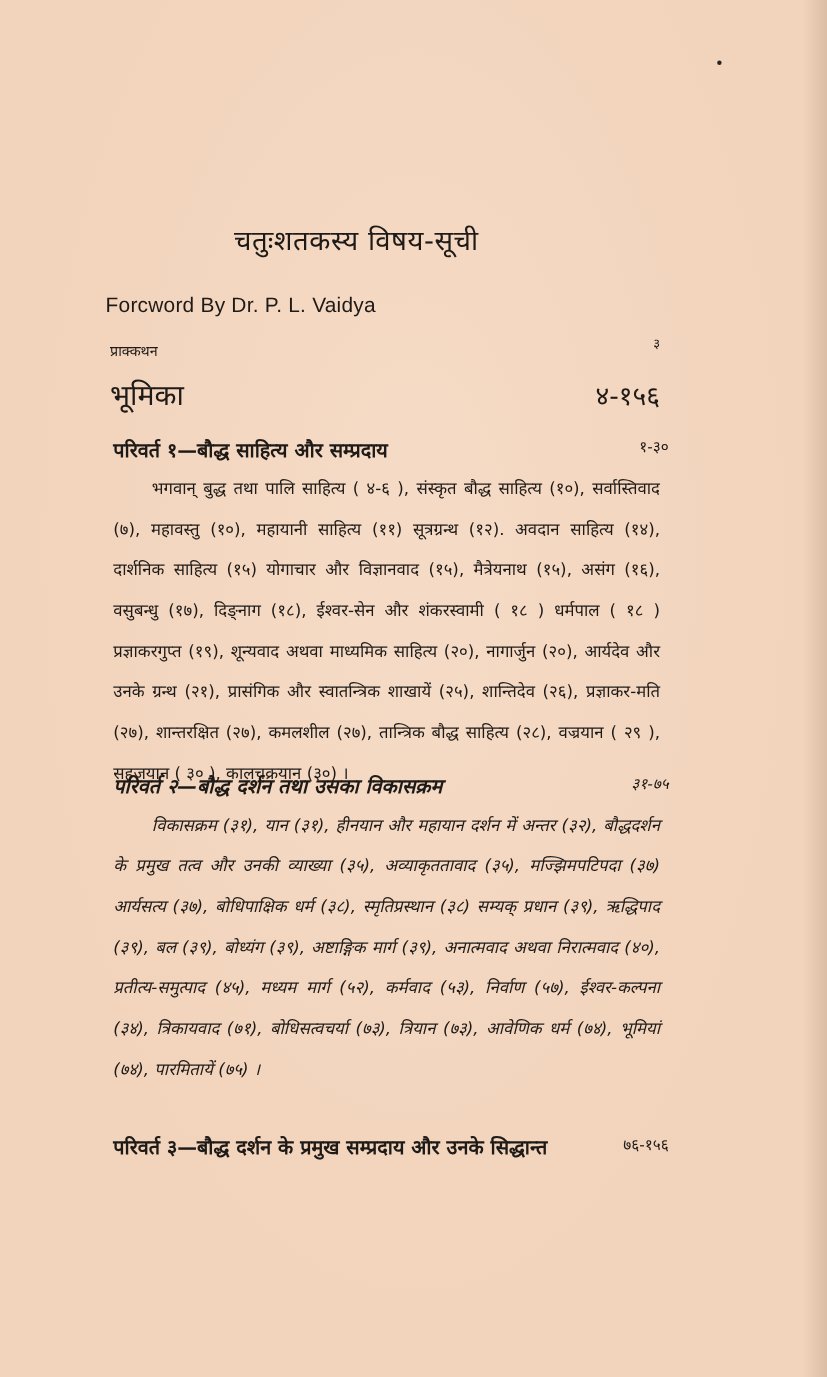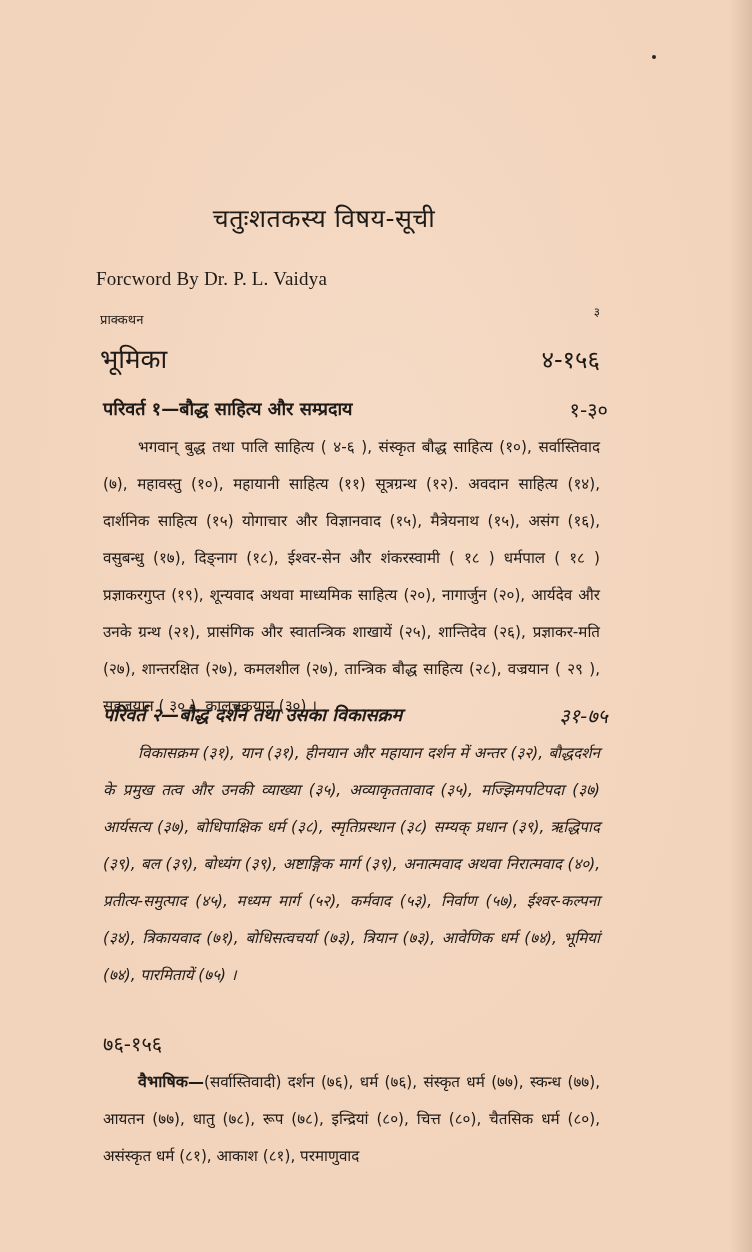--- a/index.html
+++ b/index.html
@@ -36,21 +36,21 @@
       left: 0; right: 0;
       text-align: center;
       font-size: 25px;
       font-weight: 500;
       letter-spacing: 0.5px;
     }
     .foreword {
       position: absolute;
       top: 268px;
       left: 96px;
-      font-family: Liberation Serif, serif;
+      font-family: Liberation Sans, sans-serif;
       font-size: 19px;
       letter-spacing: 0.2px;
     }
     .row {
       position: absolute;
       left: 100px;
       right: 48px;
       display: flex;
       justify-content: space-between;
       align-items: baseline;
@@ -67,21 +67,21 @@
     .ch-head {
       display: flex;
       justify-content: space-between;
       align-items: flex-start;
       font-size: 18px;
       font-weight: bold;
       margin-bottom: 6px;
     }
     .ch-head .pg {
       font-weight: normal;
-      font-size: 20px;
+      font-size: 14px;
     }
     .ch-body {
       font-size: 15.2px;
       line-height: 37px;
       text-align: justify;
       text-indent: 35px;
       padding-right: 8px;
     }
     .ch-body .lead {
       font-weight: bold;
@@ -124,18 +124,18 @@
   <div class="chapter" id="ch2">
     <div class="ch-head">
       <span>परिवर्त २—बौद्ध दर्शन तथा उसका विकासक्रम</span>
       <span class="pg">३१-७५</span>
     </div>
     <div class="ch-body"><span>विकासक्रम (३१), यान (३१), हीनयान और महायान दर्शन में अन्तर (३२), बौद्धदर्शन के प्रमुख तत्व और उनकी व्याख्या (३५), अव्याकृततावाद (३५), मज्झिमपटिपदा (३७) आर्यसत्य (३७), बोधिपाक्षिक धर्म (३८), स्मृतिप्रस्थान (३८) सम्यक् प्रधान (३९), ऋद्धिपाद (३९), बल (३९), बोध्यंग (३९), अष्टाङ्गिक मार्ग (३९), अनात्मवाद अथवा निरात्मवाद (४०), प्रतीत्य-समुत्पाद (४५), मध्यम मार्ग (५२), कर्मवाद (५३), निर्वाण (५७), ईश्वर-कल्पना (३४), त्रिकायवाद (७१), बोधिसत्वचर्या (७३), त्रियान (७३), आवेणिक धर्म (७४), भूमियां (७४), पारमितायें (७५) ।</span></div>
   </div>
 
   <div class="chapter" id="ch3">
     <div class="ch-head">
+      <span>परिवर्त ३—बौद्ध दर्शन के प्रमुख सम्प्रदाय और उनके सिद्धान्त</span>
       <span class="pg">७६-१५६</span>
     </div>
-    <div class="ch-body"><span class="lead">वैभाषिक—</span><span>(सर्वास्तिवादी) दर्शन (७६), धर्म (७६), संस्कृत धर्म (७७), स्कन्ध (७७), आयतन (७७), धातु (७८), रूप (७८), इन्द्रियां (८०), चित्त (८०), चैतसिक धर्म (८०), असंस्कृत धर्म (८१), आकाश (८१), परमाणुवाद</span></div>
   </div>
 
 </div>
 
 </body></html>

